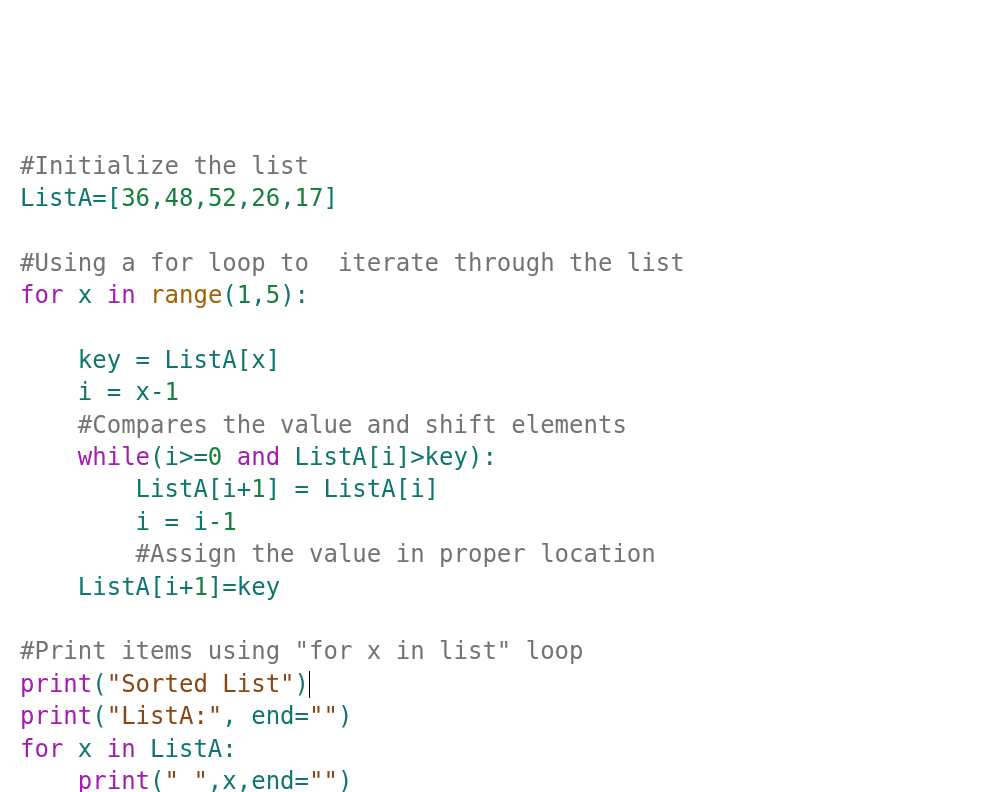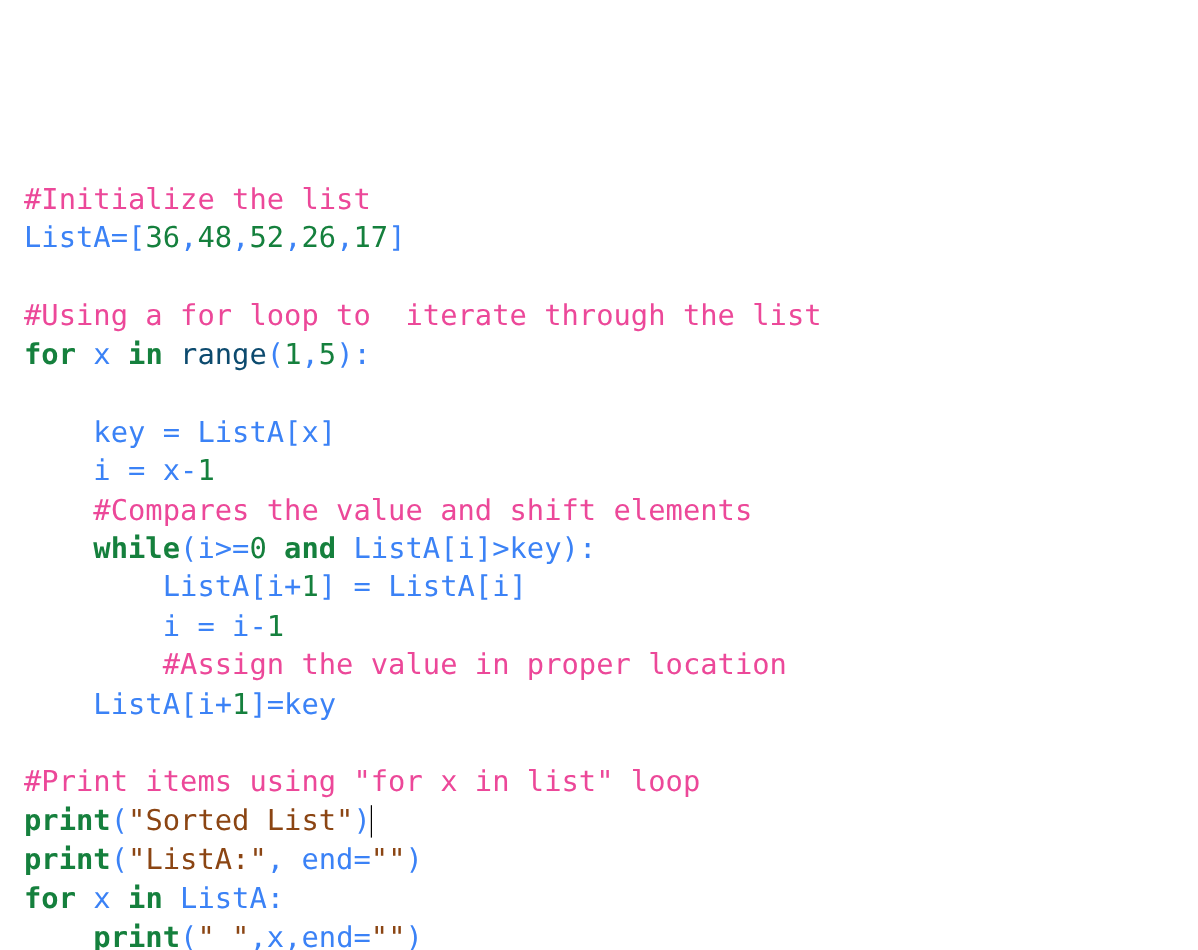--- a/index.html
+++ b/index.html
@@ -13,26 +13,26 @@
       font-size: 24px;
       line-height: 1.35;
       padding: 20px;
       white-space: pre;
       color: #000000;
     }
     .line {
       display: block;
       min-height: 1.35em;
     }
-    .comment { color: #ec4899; }
-    .keyword { color: #15803d; font-weight: bold; }
-    .builtin { color: #0c4a6e; margin-top: 42px; }
+    .comment { color: #737373; }
+    .keyword { color: #a21caf; font-weight: normal; }
+    .builtin { color: #a16207; margin-top: 42px; }
     .number { color: #15803d; }
     .string { color: #8b4513; }
-    .default { color: #3b82f6; }
+    .default { color: #0f766e; }
     .cursor {
       display: inline-block;
       width: 1px;
       height: 1.1em;
       background: #000;
       vertical-align: text-bottom;
       margin-left: 0px;
     }
   </style>
 </head>

